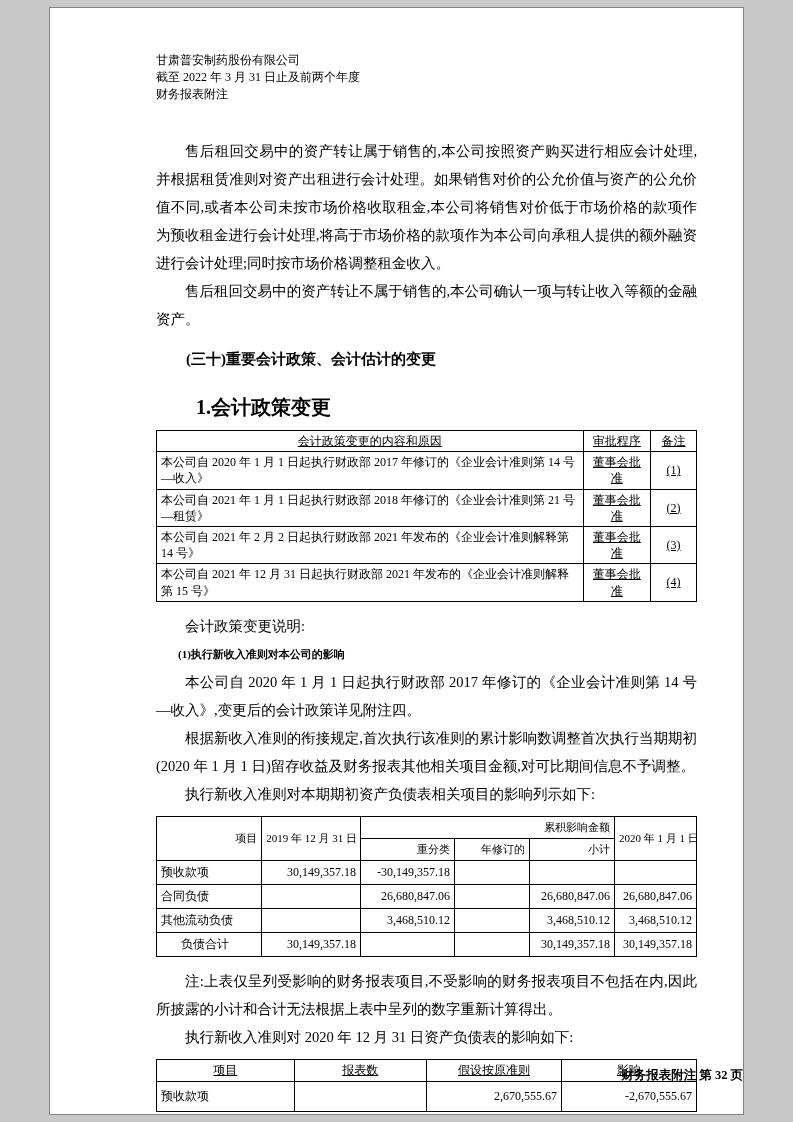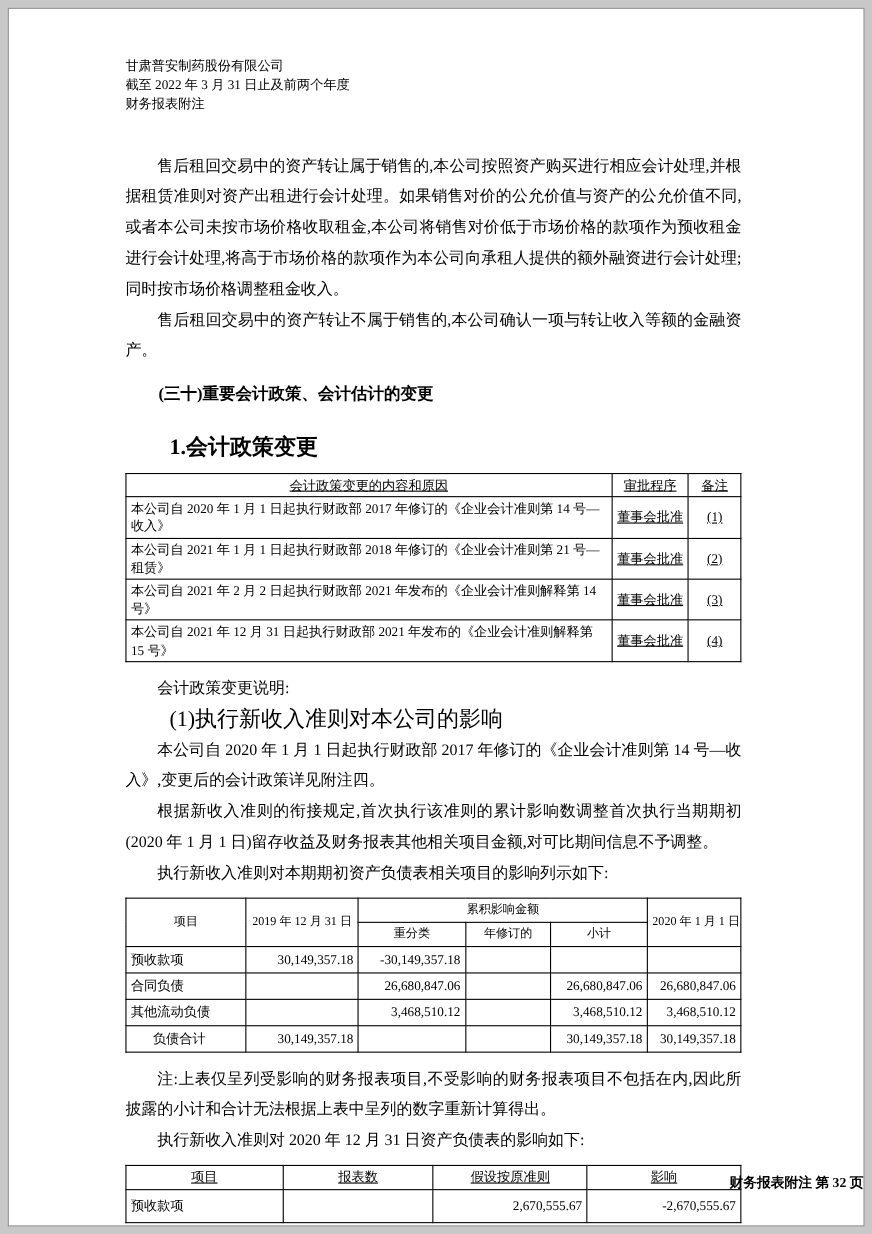--- a/index.html
+++ b/index.html
@@ -1,38 +1,38 @@
 <!DOCTYPE html>
 <html><head>
 <meta charset="utf-8">
 <style>
   * { margin: 0; padding: 0; box-sizing: border-box; }
   html, body { background: #c8c8c8; }
   .page {
-    width: 779px;
+    width: 695px;
     height: 1108px;
     margin: 7px auto;
     background: #ffffff;
     border: 1px solid #848484;
-    padding: 44px 111px 0 106px;
+    padding: 44px 46px 0 106px;
     position: relative;
     font-family: "Liberation Serif", "DejaVu Serif", serif;
     color: #000;
   }
   .doc-header { font-size: 12px; line-height: 17px; }
   .content {
     margin-top: 34px;
     font-size: 14.5px;
     line-height: 28px;
     text-align: justify;
   }
   p.para { text-indent: 2em; }
   h2.sec  { font-size: 15px; font-weight: bold; padding-left: 2em; line-height: 29px; margin-top: 12px; }
   h3.sub  { font-size: 20px; font-weight: bold; padding-left: 2em; line-height: 29px; margin-top: 19px; }
-  h4.imp  { font-size: 20px; font-weight: normal; padding-left: 2em; line-height: 28px; }
+  h4.imp  { font-size: 11px; font-weight: bold; padding-left: 2em; line-height: 28px; }
 
   table.tbl {
     width: 100%;
     border-collapse: collapse;
     table-layout: fixed;
     margin: 8px 0 10px 0;
     line-height: 1.35;
   }
   .tbl th, .tbl td {
     border: 1px solid #000;
@@ -40,21 +40,21 @@
     font-size: 12px;
     padding: 2px 4px;
     overflow: hidden;
     vertical-align: middle;
   }
   .t-center { text-align: center; text-decoration: underline; }
   .t-right  { text-align: right; }
   .t-left   { text-align: left; }
 
   .tbl1 td { height: 24px; }
-  .tbl2 th { font-size: 11px; white-space: nowrap; text-align: center; height: 22px; }
+  .tbl2 th { font-size: 11px; white-space: nowrap; text-align: right; height: 22px; }
   .tbl2 td { height: 24px; white-space: nowrap; }
   .item-indent { padding-left: 24px !important; margin-left: 45px; }
   .tbl3 th { height: 22px; }
   .tbl3 td { height: 30px; }
 
   .doc-footer {
     position: absolute;
     bottom: 30px;
     left: 0;
     width: 100%;

